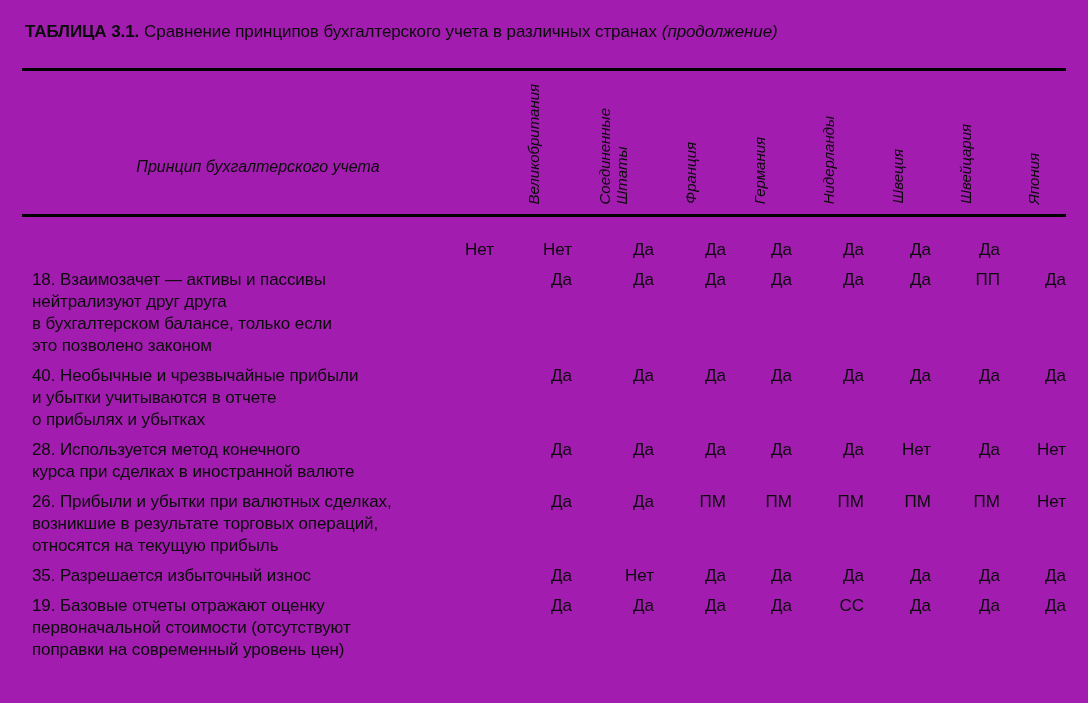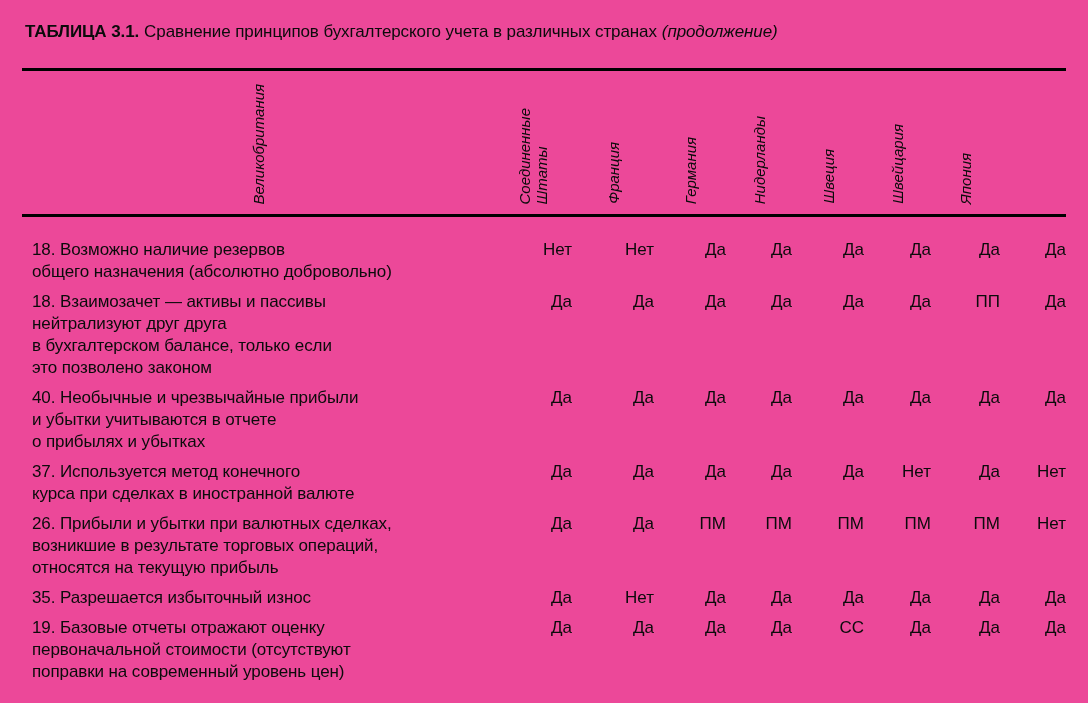--- a/index.html
+++ b/index.html
@@ -1,21 +1,21 @@
 <!DOCTYPE html>
 <html lang="ru"><head>
 <meta charset="utf-8">
 <style>
   * { box-sizing: border-box; }
   html, body { margin: 0; padding: 0; background: #fff; }
   .page {
     position: relative;
     width: 1088px;
     height: 703px;
-    background: #ec4899;
+    background: #a21caf;
     font-family: "Liberation Sans", "DejaVu Sans", sans-serif;
     color: #0b0b0b;
     overflow: hidden;
   }
   .title {
     position: absolute;
     left: 25px;
     top: 22px;
     font-size: 17px;
     letter-spacing: -0.1px;
@@ -80,20 +80,21 @@
 
 <div class="page">
 
   <div class="title">
     <span class="t-label">ТАБЛИЦА 3.1.</span><span>Сравнение принципов бухгалтерского учета в различных странах</span><span class="t-cont">(продолжение)</span>
   </div>
 
   <div class="tbl">
 
     <div class="thead">
+      <div class="principle-head">Принцип бухгалтерского учета</div>
       <div class="country-cell">
         <span class="country">Великобритания</span>
       </div>
       <div class="country-cell">
         <span class="country">Соединенные
 Штаты</span>
       </div>
       <div class="country-cell">
         <span class="country">Франция</span>
       </div>
@@ -109,22 +110,20 @@
       <div class="country-cell">
         <span class="country">Швейцария</span>
       </div>
       <div class="country-cell">
         <span class="country">Япония</span>
       </div>
     </div>
 
     <div class="tbody">
         <div class="trow">
-          <div class="cell label">18. Возможно наличие резервов
-общего назначения (абсолютно добровольно)</div>
           <div class="cell value">Нет</div>
           <div class="cell value">Нет</div>
           <div class="cell value">Да</div>
           <div class="cell value">Да</div>
           <div class="cell value">Да</div>
           <div class="cell value">Да</div>
           <div class="cell value">Да</div>
           <div class="cell value">Да</div>
         </div>
         <div class="trow">
@@ -148,21 +147,21 @@
           <div class="cell value">Да</div>
           <div class="cell value">Да</div>
           <div class="cell value">Да</div>
           <div class="cell value">Да</div>
           <div class="cell value">Да</div>
           <div class="cell value">Да</div>
           <div class="cell value">Да</div>
           <div class="cell value">Да</div>
         </div>
         <div class="trow">
-          <div class="cell label">37. Используется метод конечного
+          <div class="cell label">28. Используется метод конечного
 курса при сделках в иностранной валюте</div>
           <div class="cell value">Да</div>
           <div class="cell value">Да</div>
           <div class="cell value">Да</div>
           <div class="cell value">Да</div>
           <div class="cell value">Да</div>
           <div class="cell value">Нет</div>
           <div class="cell value">Да</div>
           <div class="cell value">Нет</div>
         </div>

